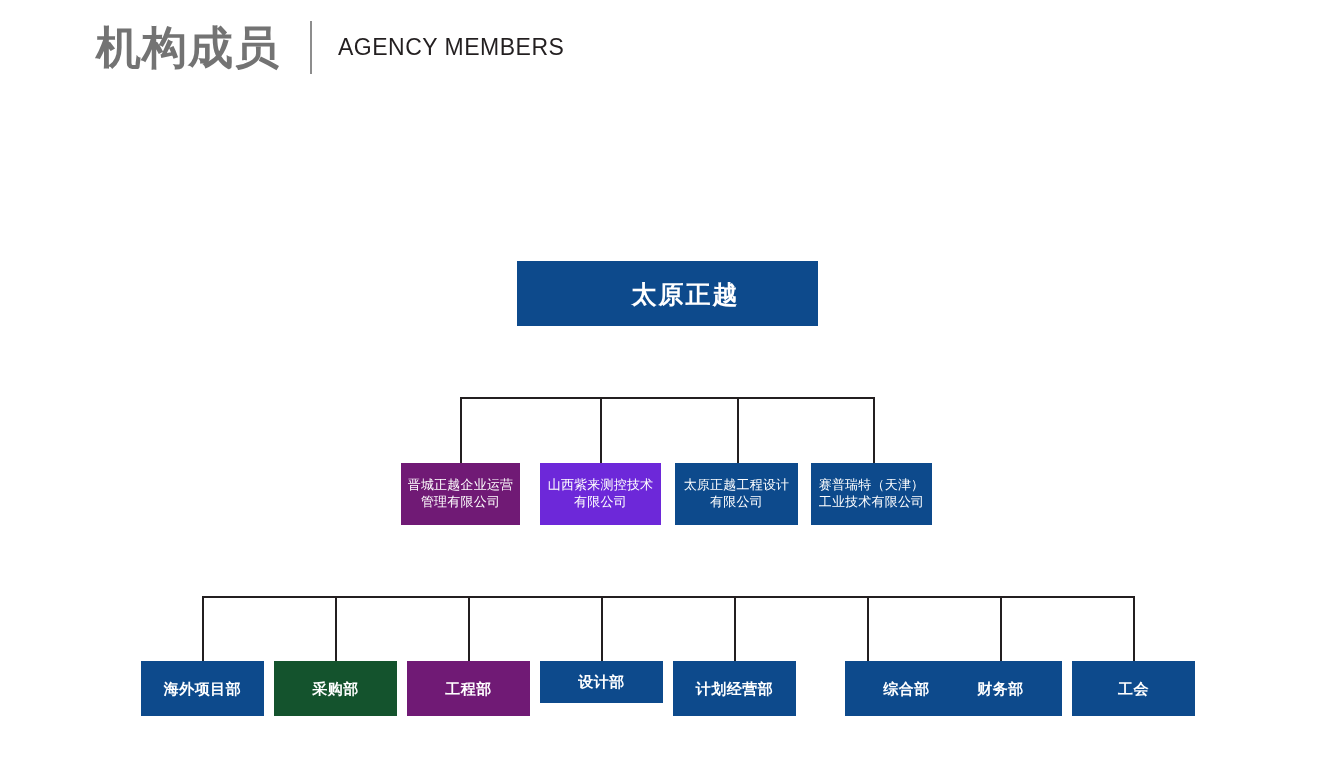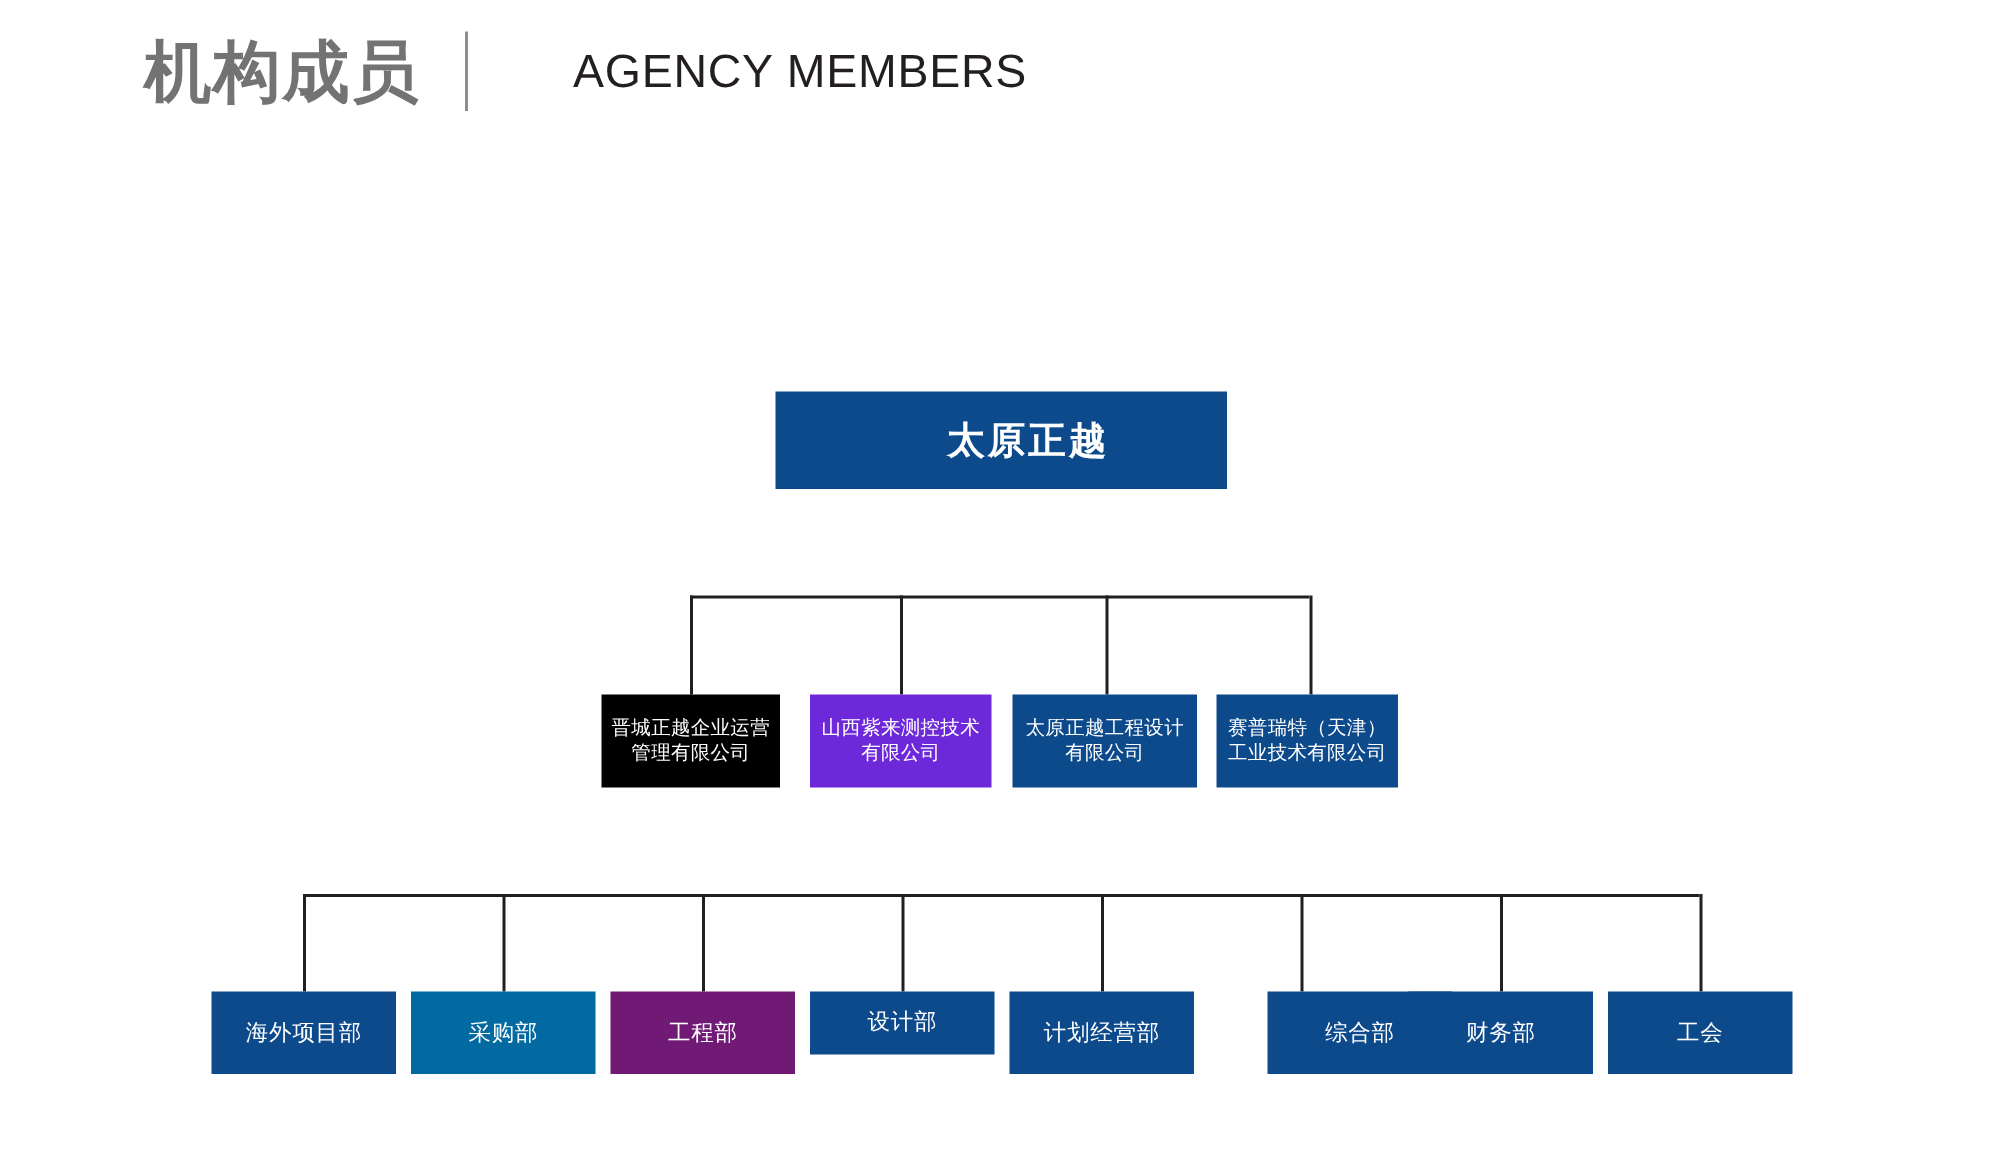--- a/index.html
+++ b/index.html
@@ -38,27 +38,26 @@
     white-space: nowrap;
   }
   #header-divider {
     width: 2px;
     height: 53px;
     background: #8d8d8d;
     margin: 0 26px 0 30px;
     flex: none;
   }
   #header-title-en {
-    font-size: 31px;
+    font-size: 23px;
     font-weight: normal;
     color: #231f20;
     letter-spacing: 0.5px;
     line-height: 1;
     white-space: nowrap;
-    margin-left: 44px;
   }
 
   
   .node {
     position: absolute;
     background: #0d4a8c;
     color: #ffffff;
     box-sizing: border-box;
     display: flex;
     align-items: center;
@@ -73,21 +72,21 @@
     letter-spacing: 2px;
   }
   .node-sub {
     font-size: 13px;
     font-weight: normal;
     padding: 0 6px;
     letter-spacing: 0.2px;
   }
   .node-dept {
     font-size: 15px;
-    font-weight: normal;
+    font-weight: bold;
     padding: 0 4px;
     letter-spacing: 0.5px;
   }
 
   
   .conn-h {
     position: absolute;
     background: #231f20;
     height: 2px;
   }
@@ -114,41 +113,41 @@
 
     <div id="l2-lines">
         <div class="conn-h" style="left: 460px; top: 397px; width: 413px; background: rgb(35, 31, 32);"></div>
         <div class="conn-v" style="left: 460px; top: 397px; height: 66px; background: rgb(35, 31, 32);"></div>
         <div class="conn-v" style="left: 600px; top: 397px; height: 66px; background: rgb(35, 31, 32);"></div>
         <div class="conn-v" style="left: 737px; top: 397px; height: 66px; background: rgb(35, 31, 32);"></div>
         <div class="conn-v" style="left: 873px; top: 397px; height: 66px; background: rgb(35, 31, 32);"></div>
       </div>
 
     <div id="l2-nodes">
-        <div class="node node-sub" style="left: 401px; top: 463px; width: 119px; height: 62px; background: #000000; color: rgb(255, 255, 255);">晋城正越企业运营管理有限公司</div>
+        <div class="node node-sub" style="left: 401px; top: 463px; width: 119px; height: 62px; background: #701a75; color: rgb(255, 255, 255);">晋城正越企业运营管理有限公司</div>
         <div class="node node-sub" style="left: 540px; top: 463px; width: 121px; height: 62px; background: #6d28d9; color: rgb(255, 255, 255);">山西紫来测控技术有限公司</div>
         <div class="node node-sub" style="left: 675px; top: 463px; width: 123px; height: 62px; background: rgb(13, 74, 140); color: rgb(255, 255, 255);">太原正越工程设计有限公司</div>
         <div class="node node-sub" style="left: 811px; top: 463px; width: 121px; height: 62px; background: rgb(13, 74, 140); color: rgb(255, 255, 255);">赛普瑞特（天津）工业技术有限公司</div>
       </div>
 
     <div id="l3-lines">
         <div class="conn-h" style="left: 202px; top: 596px; width: 931px; background: rgb(35, 31, 32);"></div>
         <div class="conn-v" style="left: 202px; top: 596px; height: 65px; background: rgb(35, 31, 32);"></div>
         <div class="conn-v" style="left: 335px; top: 596px; height: 65px; background: rgb(35, 31, 32);"></div>
         <div class="conn-v" style="left: 468px; top: 596px; height: 65px; background: rgb(35, 31, 32);"></div>
         <div class="conn-v" style="left: 601px; top: 596px; height: 65px; background: rgb(35, 31, 32);"></div>
         <div class="conn-v" style="left: 734px; top: 596px; height: 65px; background: rgb(35, 31, 32);"></div>
         <div class="conn-v" style="left: 867px; top: 596px; height: 65px; background: rgb(35, 31, 32);"></div>
         <div class="conn-v" style="left: 1000px; top: 596px; height: 65px; background: rgb(35, 31, 32);"></div>
         <div class="conn-v" style="left: 1133px; top: 596px; height: 65px; background: rgb(35, 31, 32);"></div>
       </div>
 
     <div id="l3-nodes">
         <div class="node node-dept" style="left: 141px; top: 661px; width: 123px; height: 55px; background: rgb(13, 74, 140); color: rgb(255, 255, 255);">海外项目部</div>
-        <div class="node node-dept" style="left: 274px; top: 661px; width: 123px; height: 55px; background: #0369a1; color: rgb(255, 255, 255);">采购部</div>
+        <div class="node node-dept" style="left: 274px; top: 661px; width: 123px; height: 55px; background: #14532d; color: rgb(255, 255, 255);">采购部</div>
         <div class="node node-dept" style="left: 407px; top: 661px; width: 123px; height: 55px; background: #701a75; color: rgb(255, 255, 255);">工程部</div>
         <div class="node node-dept" style="left: 540px; top: 661px; width: 123px; height: 42px; background: rgb(13, 74, 140); color: rgb(255, 255, 255);">设计部</div>
         <div class="node node-dept" style="left: 673px; top: 661px; width: 123px; height: 55px; background: rgb(13, 74, 140); color: rgb(255, 255, 255);">计划经营部</div>
         <div class="node node-dept" style="left: 806px; top: 661px; width: 123px; height: 55px; background: rgb(13, 74, 140); color: rgb(255, 255, 255); margin-left: 39px;">综合部</div>
         <div class="node node-dept" style="left: 939px; top: 661px; width: 123px; height: 55px; background: rgb(13, 74, 140); color: rgb(255, 255, 255);">财务部</div>
         <div class="node node-dept" style="left: 1072px; top: 661px; width: 123px; height: 55px; background: rgb(13, 74, 140); color: rgb(255, 255, 255);">工会</div>
       </div>
 
   </div>
 </div>

